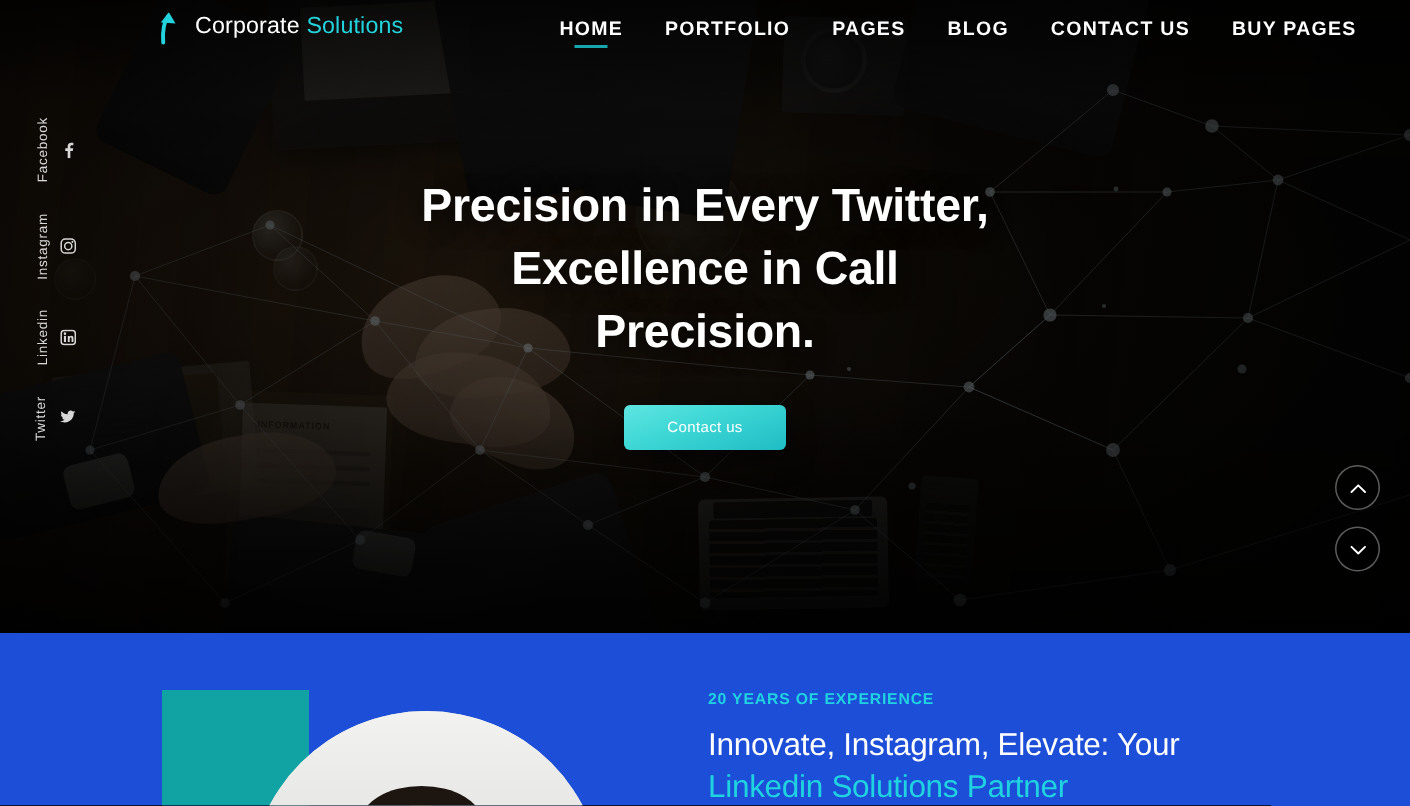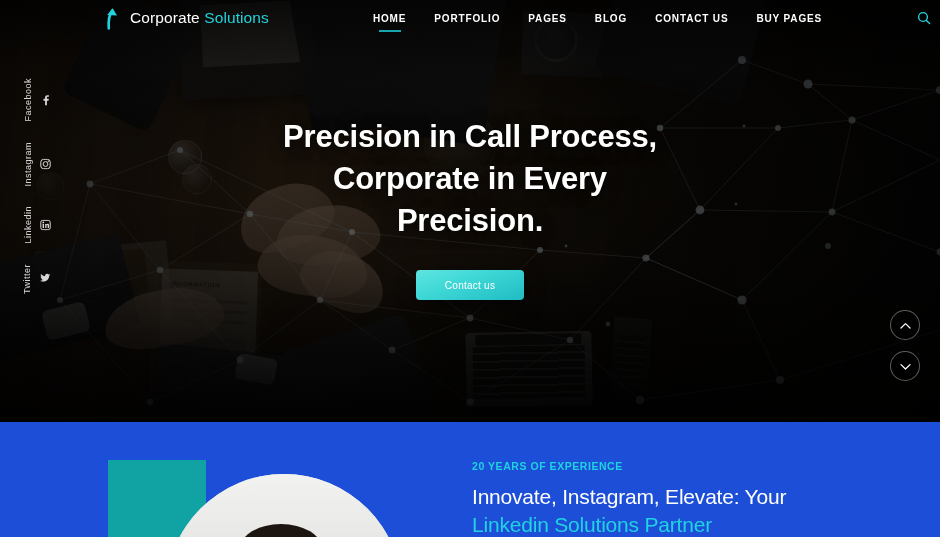--- a/index.html
+++ b/index.html
@@ -113,21 +113,21 @@
     display:flex; align-items:center;gap:32px;
   }
   .logo-wrap { display:flex; align-items:center; margin-left:102px; gap:6px; }
   .logo-mark { width:22px; height:24px; flex:none; }
   .logo-text { font-size:15.5px; font-weight:400; color:#ffffff; letter-spacing:.1px; white-space:nowrap; }
   .logo-text .accent { color:#22d3dd; }
 
   .nav { display:flex; align-items:center; gap:0; margin-left:58px; }
   .nav-item {
     position:relative; padding:0 14px; height:36px; display:flex; align-items:center;
-    font-size:10px; font-weight:700; letter-spacing:.85px; color:#ffffff; white-space:nowrap;
+    font-size:13px; font-weight:700; letter-spacing:.85px; color:#ffffff; white-space:nowrap;
     cursor:pointer;
   }
   .nav-item.active::after {
     content:""; position:absolute; left:50%; transform:translateX(-50%); bottom:4px;
     width:22px; height:2px; background:#17a6ad;
   }
 
   .header-right { margin-left:auto; display:flex; align-items:center; height:36px; }
   .search-btn { width:32px; height:36px; display:flex; align-items:center; justify-content:center; cursor:pointer; }
   .call-btn {
@@ -295,22 +295,22 @@
           <circle cx="736" cy="204" r="1.4"></circle>
         <circle cx="566" cy="246" r="1.4"></circle>
           <circle cx="608" cy="324" r="2.4"></circle>
       </g>
     </svg>
 
     <div class="vignette"></div>
 
     <div class="hero-content">
       <h1 class="hero-title">
-        <span>Precision in Call Process,</span><br>
-        <span>Corporate in Every</span><br>
+        <span>Precision in Every Twitter,</span><br>
+        <span>Excellence in Call</span><br>
         <span>Precision.</span>
       </h1>
       <button class="hero-btn">Contact us</button>
     </div>
 
     <div class="scroll-nav">
       <div class="scroll-btn">
         <svg width="11" height="7" viewBox="0 0 11 7">
           <path d="M1 6 L5.5 1.6 L10 6" fill="none" stroke="#ffffff" stroke-width="1.3" stroke-linecap="round" stroke-linejoin="round"></path>
         </svg>

